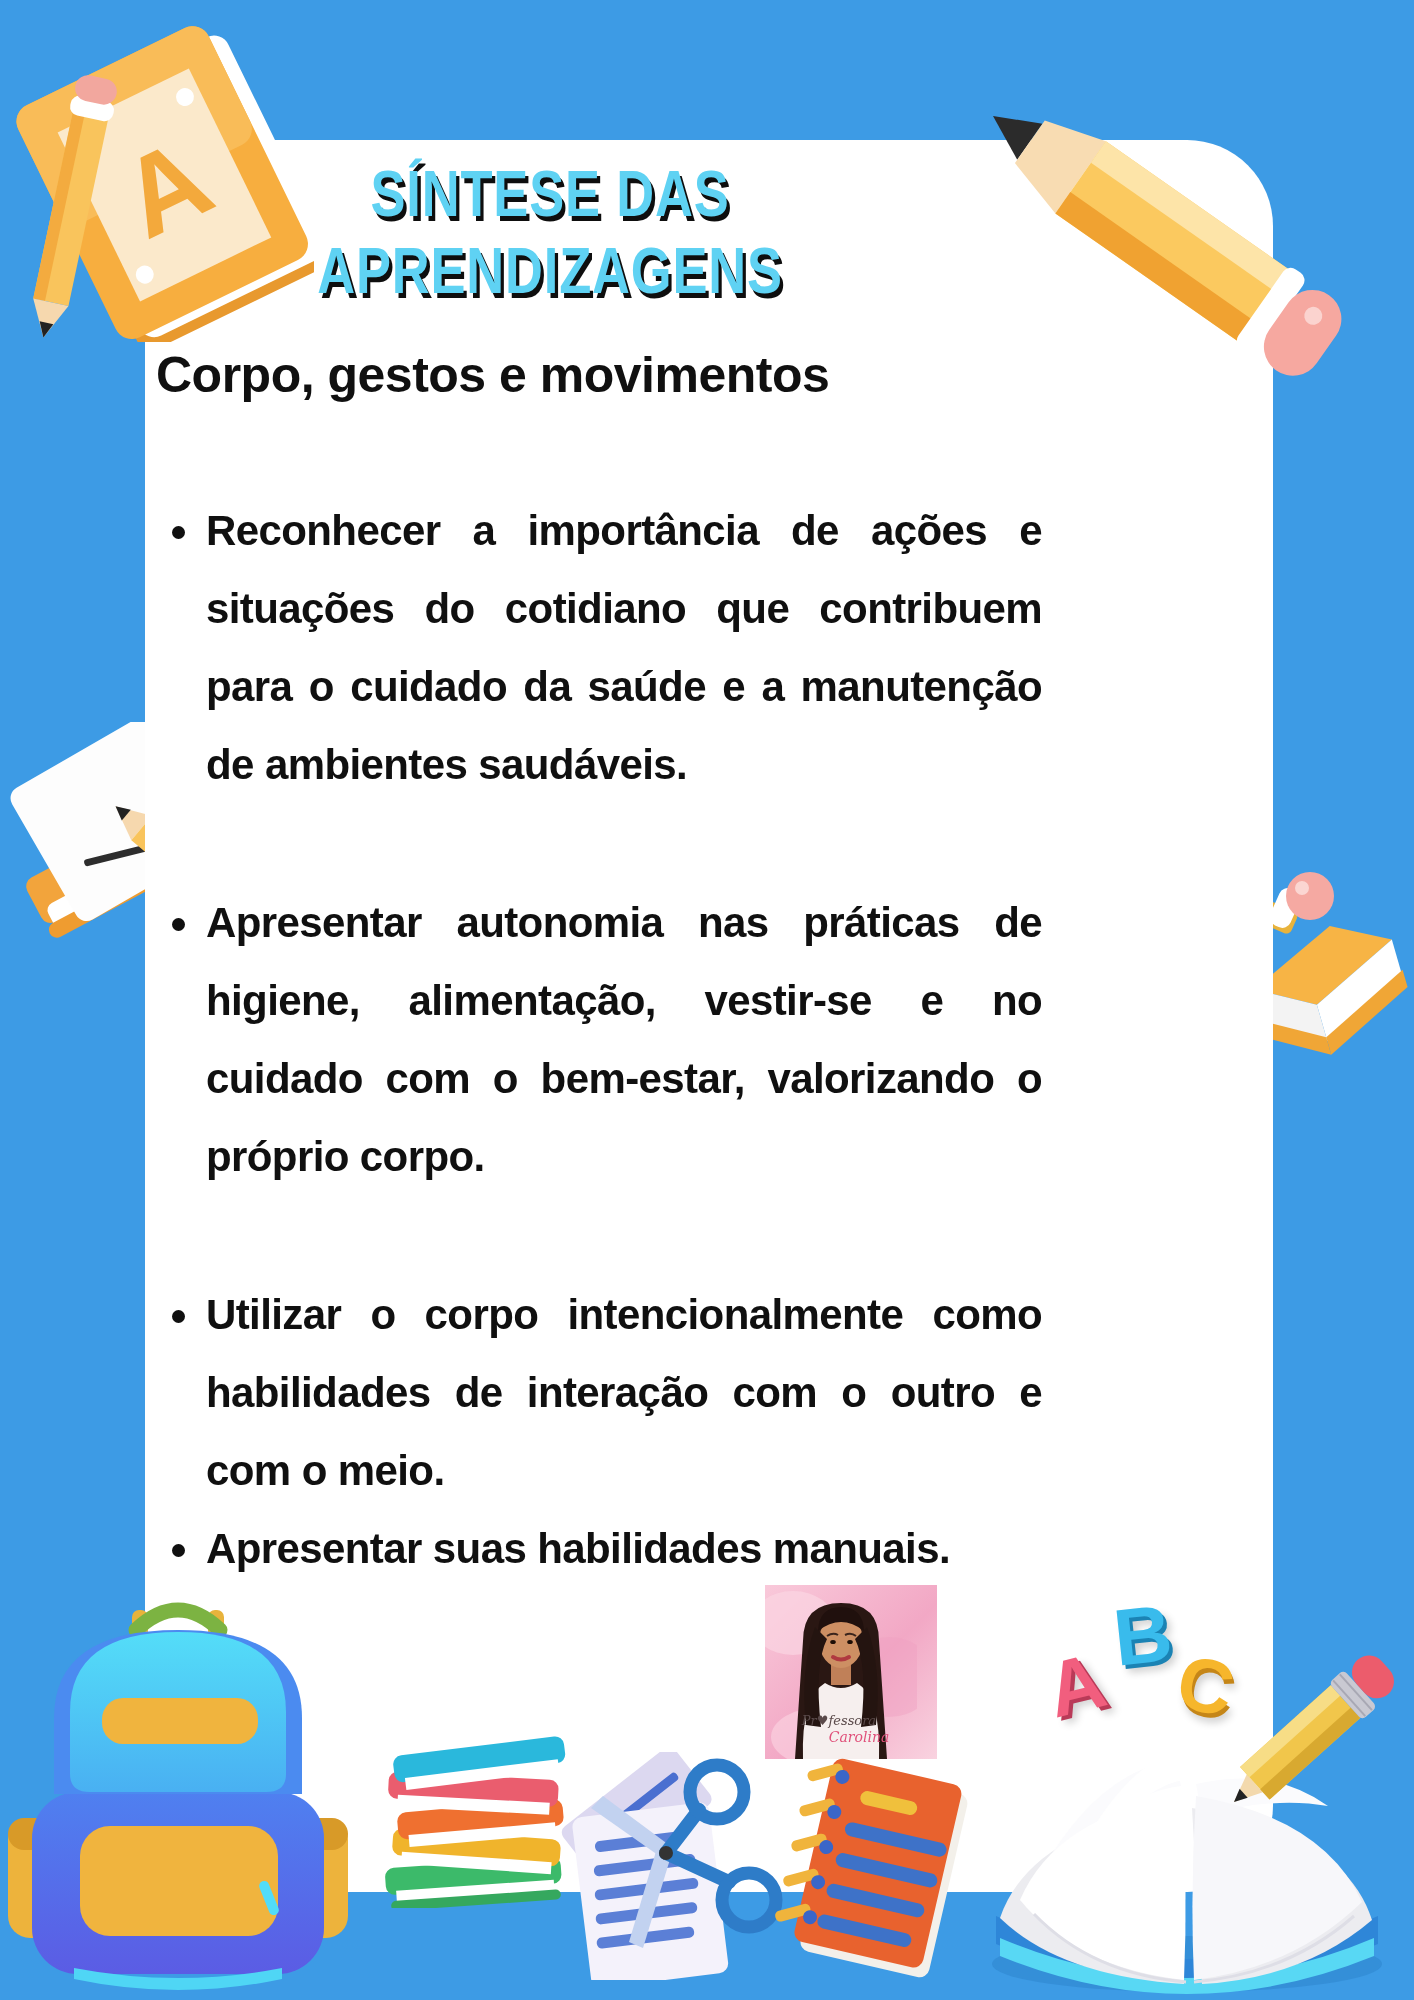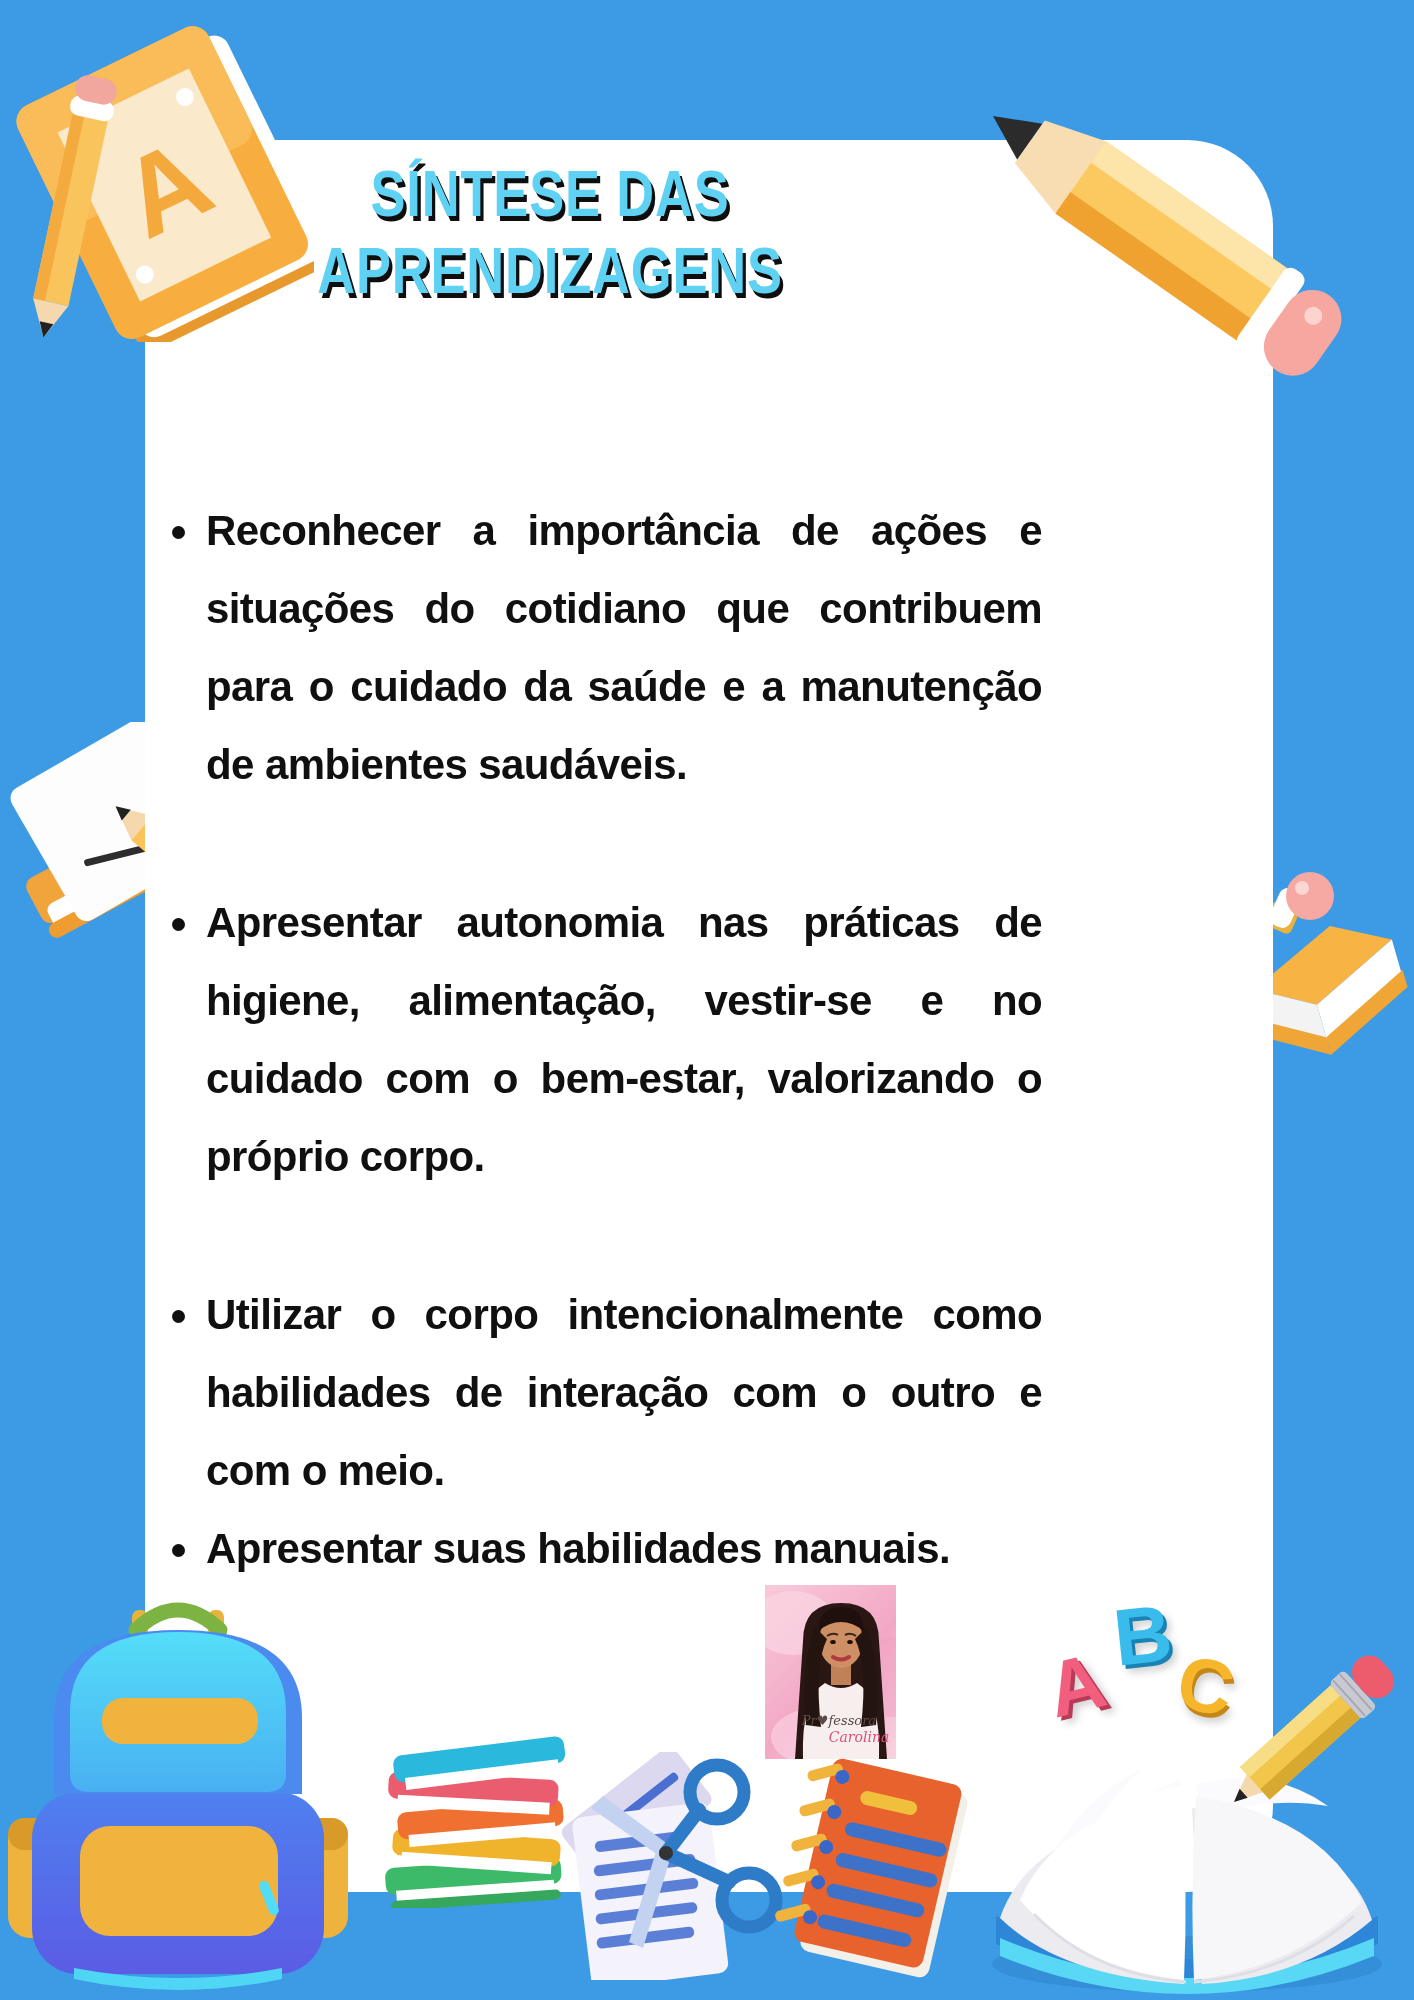--- a/index.html
+++ b/index.html
@@ -17,21 +17,21 @@
          text-shadow:4px 5px 0 var(--title-shadow,#0e0e0e);
          transform:scaleX(.82);transform-origin:center top;}
   .subtitle{position:absolute;left:156px;top:346px;font-size:50px;font-weight:700;
             color:var(--text-black,#101010);letter-spacing:-.5px;white-space:nowrap;}
   .bullets{position:absolute;left:166px;top:492px;width:838px;margin:0;
            padding:0 0 0 38px;font-size:42px;line-height:78px;
            color:var(--text-black,#101010);text-align:justify;letter-spacing:-.6px;
            list-style:disc outside;font-weight:bold;}
   .bullets li{margin:0 0 80px 0;padding-left:2px;}
   .bullets li:nth-child(3),.bullets li:last-child{margin-bottom:0;}
-  .photo{position:absolute;left:765px;top:1585px;width:131px;height:174px;
+  .photo{position:absolute;left:765px;top:1585px;width:172px;height:174px;
          background:linear-gradient(135deg,#f9c9da,#f2a8c5 55%,#f9d3e0);
          overflow:hidden;z-index:3;}
   .letter3d{position:absolute;z-index:4;font-weight:700;line-height:1;}
   .letter-a{left:1048px;top:1646px;font-size:78px;color:#f15e7e;
             text-shadow:3px 4px 0 #b93a58,6px 8px 8px rgba(0,0,0,.2);transform:rotate(-14deg);}
   .letter-b{left:1114px;top:1596px;font-size:80px;color:#39bbec;
             text-shadow:3px 4px 0 #1b83b4,6px 8px 8px rgba(0,0,0,.2);transform:rotate(-6deg);}
   .letter-c{left:1178px;top:1648px;font-size:76px;color:#f6b62c;
             text-shadow:3px 4px 0 #c58618,6px 8px 8px rgba(0,0,0,.2);transform:rotate(12deg);}
   svg{display:block;}
@@ -75,20 +75,21 @@
     </g>
   </svg>
 
   <div class="card"></div>
 
   <div class="title content abs" style="z-index:3">
     <div>SÍNTESE DAS</div>
     <div>APRENDIZAGENS</div>
   </div>
 
+  <div class="subtitle content">Corpo, gestos e movimentos</div>
 
   <ul class="bullets content">
     <li>Reconhecer a importância de ações e situações do cotidiano que contribuem para o cuidado da saúde e a manutenção de ambientes saudáveis.</li>
     <li>Apresentar autonomia nas práticas de higiene, alimentação, vestir-se e no cuidado com o bem-estar, valorizando o próprio corpo.</li>
     <li>Utilizar o corpo intencionalmente como habilidades de interação com o outro e com o meio.</li>
     <li>Apresentar suas habilidades manuais.</li>
   </ul>
 
   <div class="photo">
     <svg width="152" height="174" viewBox="0 0 152 174">

